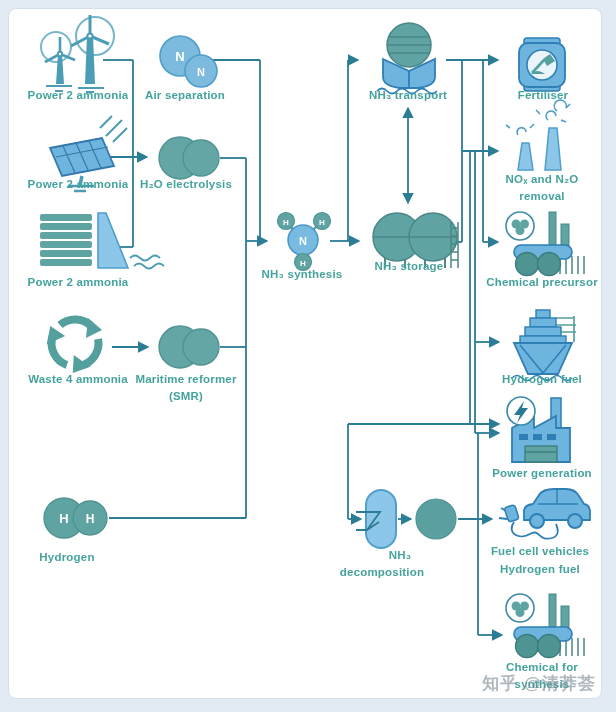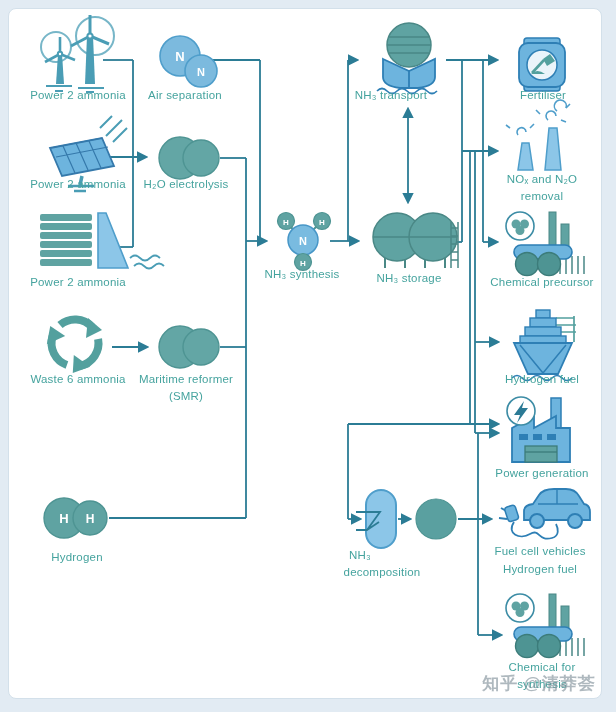--- a/index.html
+++ b/index.html
@@ -9,21 +9,21 @@
     font-family:"Liberation Sans","DejaVu Sans",sans-serif;
   }
   .card{
     position:absolute;left:8px;top:8px;width:592px;height:689px;
     background:#ffffff;border:1px solid #d3e0ea;border-radius:8px;
   }
   svg.diagram{position:absolute;left:0;top:0;pointer-events:none;}
   .lbl{
     position:absolute;transform:translateX(-50%);
     white-space:nowrap;text-align:center;
-    color:#45a39e;font-weight:normal;font-size:11.5px;letter-spacing:.2px;
+    color:#45a39e;font-weight:bold;font-size:11.5px;letter-spacing:.2px;
   }
   .wm{
     position:absolute;transform:translateX(-50%);
     white-space:nowrap;color:rgba(125,140,150,.62);
     font-size:17px;font-weight:bold;letter-spacing:1px;margin-left:37px;
   }
 </style>
 </head>
 <body>
 
@@ -272,42 +272,42 @@
     <circle cx="549" cy="646" r="11.5" fill="#4e9493" stroke="#3c7c7a" stroke-width="1.4"></circle>
     <circle cx="520" cy="608" r="14" fill="#ffffff" stroke="#3c8ca5" stroke-width="1.6"></circle>
     <circle cx="516" cy="606" r="4.5" fill="#5fa3a2"></circle>
       <circle cx="524.5" cy="606" r="4.5" fill="#5fa3a2"></circle>
       <circle cx="520" cy="612.5" r="4.5" fill="#5fa3a2"></circle>
   </g>
 </svg>
 
 <div class="lbl" style="left:78px;top:89px">Power 2 ammonia</div>
 <div class="lbl" style="left:185px;top:89px">Air separation</div>
-<div class="lbl" style="left:391px;top:89px">NH₃ transport</div>
+<div class="lbl" style="left:408px;top:89px">NH₃ transport</div>
 <div class="lbl" style="left:543px;top:89px">Fertiliser</div>
 
 <div class="lbl" style="left:78px;top:178px">Power 2 ammonia</div>
 <div class="lbl" style="left:186px;top:178px">H₂O electrolysis</div>
 <div class="lbl" style="left:542px;top:173px">NOₓ and N₂O</div>
 <div class="lbl" style="left:542px;top:190px">removal</div>
 
 <div class="lbl" style="left:78px;top:276px">Power 2 ammonia</div>
 <div class="lbl" style="left:302px;top:268px">NH₃ synthesis</div>
-<div class="lbl" style="left:409px;top:272px">NH₃ storage</div>
+<div class="lbl" style="left:409px;top:260px">NH₃ storage</div>
 <div class="lbl" style="left:542px;top:276px">Chemical precursor</div>
 
-<div class="lbl" style="left:78px;top:373px">Waste 6 ammonia</div>
+<div class="lbl" style="left:78px;top:373px">Waste 4 ammonia</div>
 <div class="lbl" style="left:186px;top:373px">Maritime reformer</div>
 <div class="lbl" style="left:186px;top:390px">(SMR)</div>
 <div class="lbl" style="left:542px;top:373px">Hydrogen fuel</div>
 
 <div class="lbl" style="left:542px;top:467px">Power generation</div>
 
-<div class="lbl" style="left:77px;top:551px">Hydrogen</div>
-<div class="lbl" style="left:360px;top:549px">NH₃</div>
+<div class="lbl" style="left:67px;top:551px">Hydrogen</div>
+<div class="lbl" style="left:400px;top:549px">NH₃</div>
 <div class="lbl" style="left:382px;top:566px">decomposition</div>
 <div class="lbl" style="left:540px;top:545px">Fuel cell vehicles</div>
 <div class="lbl" style="left:540px;top:563px">Hydrogen fuel</div>
 
 <div class="lbl" style="left:542px;top:661px">Chemical for</div>
 <div class="lbl" style="left:542px;top:678px">synthesis</div>
 
 <div class="wm" style="left:502px;top:672px">知乎 @清莽荟</div>
 
 </body></html>

